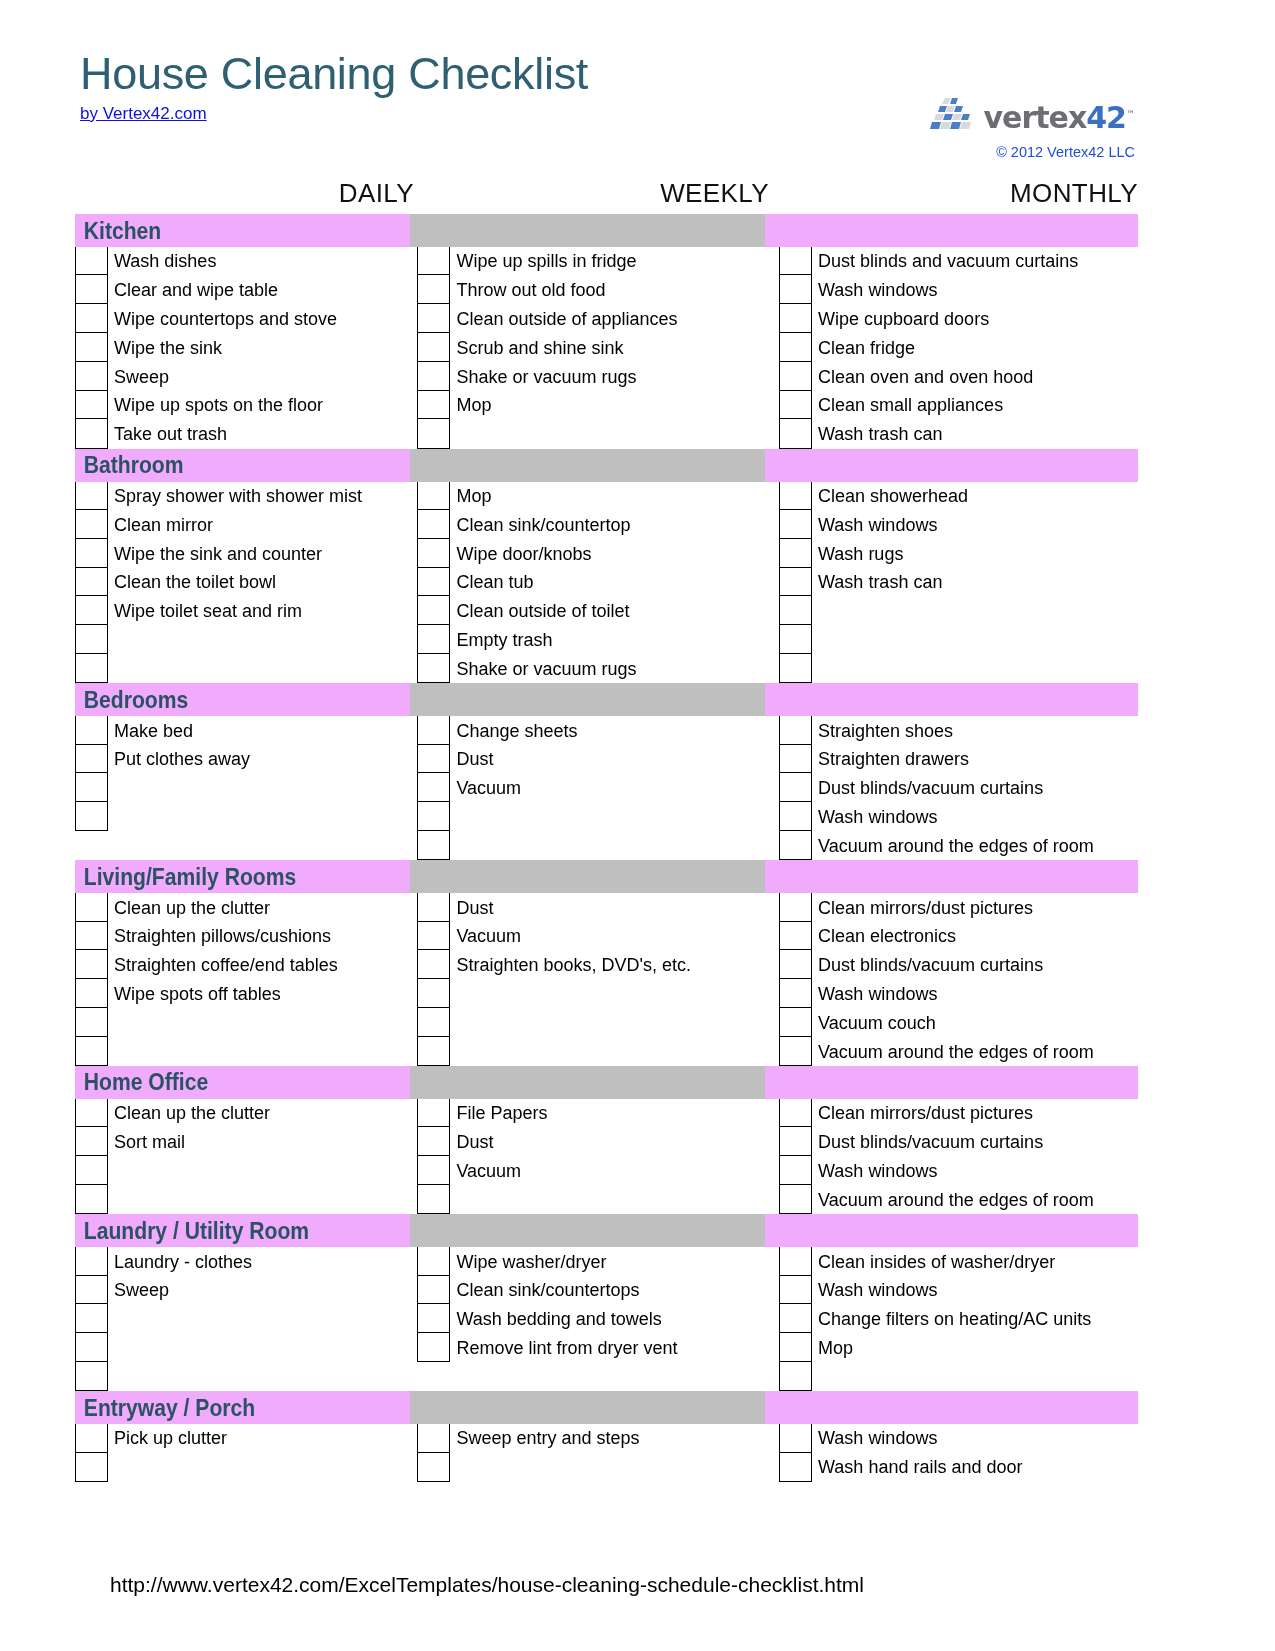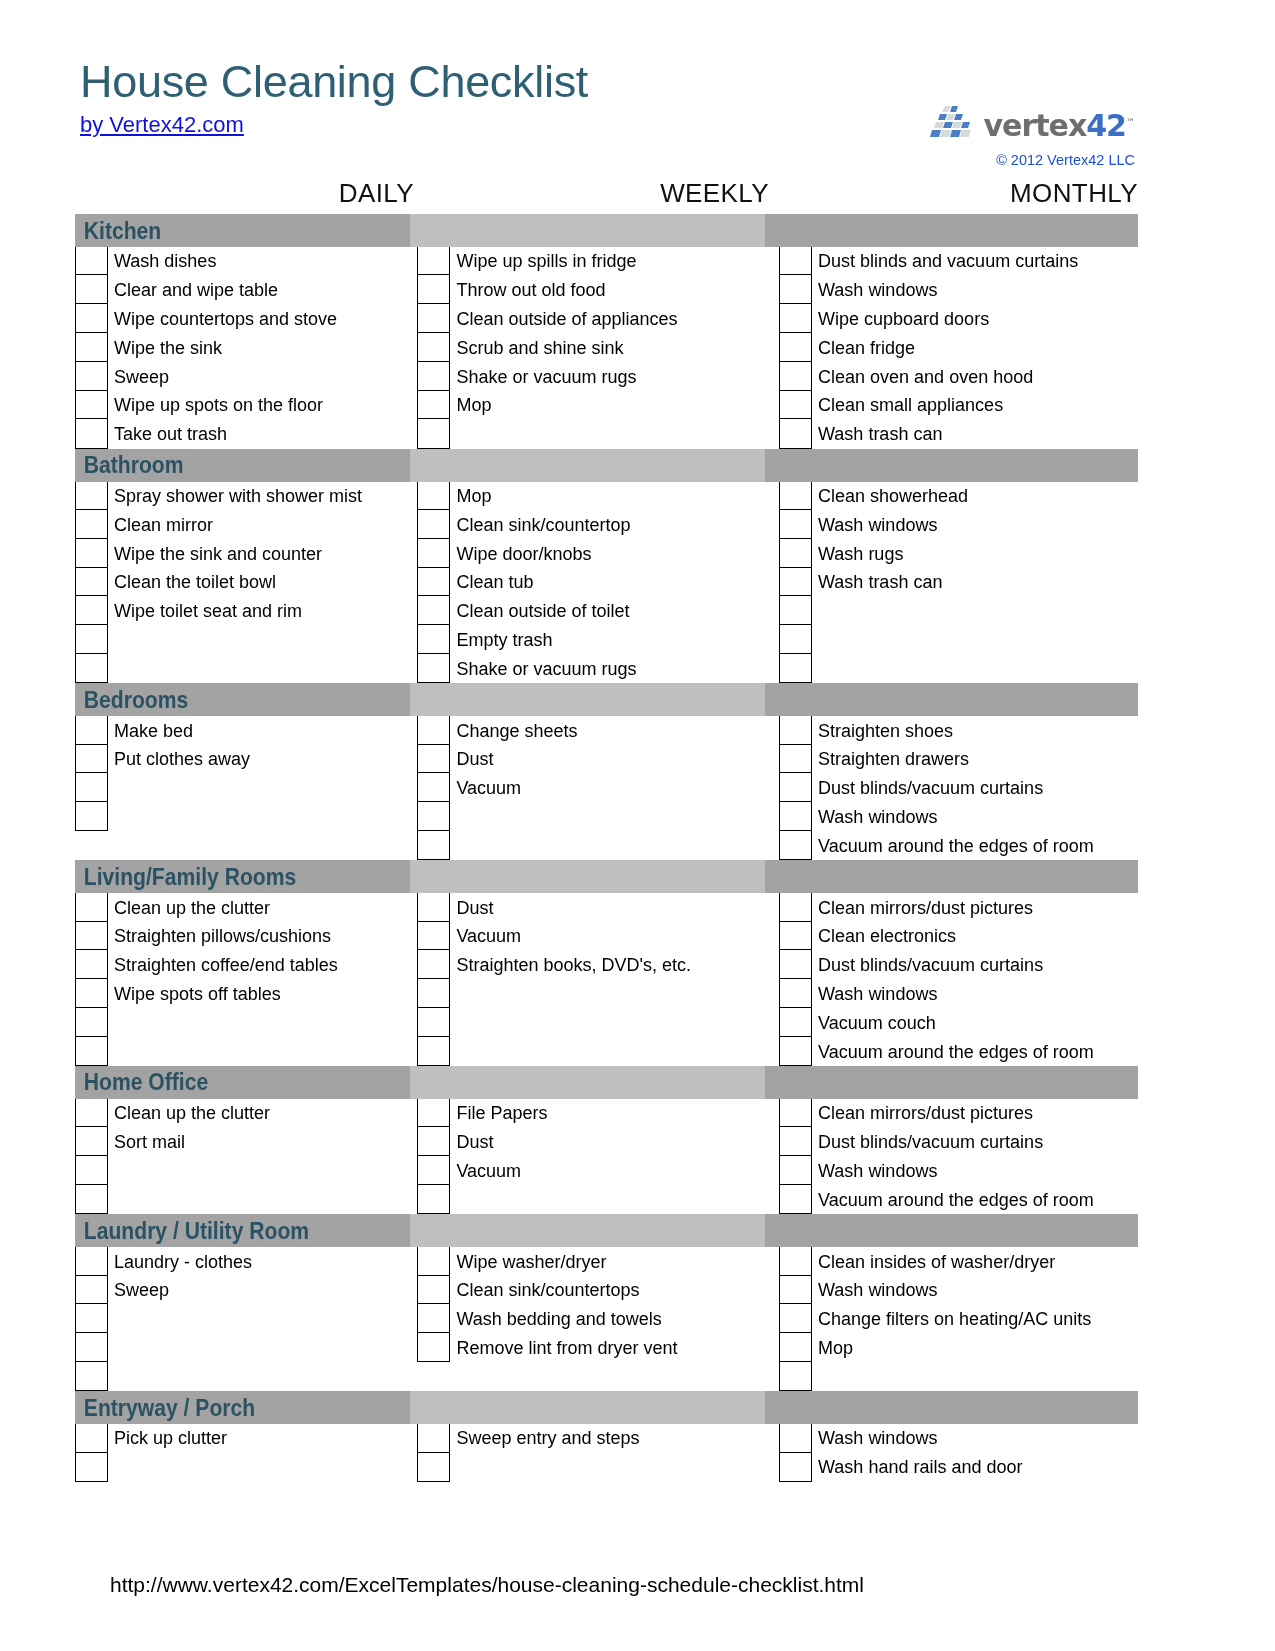--- a/index.html
+++ b/index.html
@@ -11,34 +11,34 @@
     font-family: "Liberation Sans", sans-serif;
     position: relative;
     overflow: hidden;
   }
 
   .page { position: relative; width: 1275px; height: 1651px; }
 
   
   .header {
     position: absolute;
-    left: 80px; top: 56px;
+    left: 80px; top: 48px;
     width: 1055px; height: 95px;
   }
   .title {
     color: #2e5f73;
     font-size: 45px;
     font-weight: normal;
     line-height: 52px;
     letter-spacing: -0.3px;
     white-space: nowrap;
   }
   .byline {
     margin-top: 4px;
-    font-size: 22px;
+    font-size: 17px;
     color: #1111dd;
     text-decoration: underline;
     display: inline-block;
     cursor: pointer;
   }
 
   .brand {
     position: absolute;
     right: 0; top: 12px;
     text-align: right;
@@ -85,21 +85,21 @@
     position: absolute;
     left: 75px; top: 214px;
     width: 1063px;
   }
 
   .section { width: 100%; }
 
   .sec-header {
     position: relative;
     height: 33px;
-    background: #a3a3a3;
+    background: #f0abfc;
     display: flex;
     align-items: center;
   }
   .sec-header .gray-band {
     position: absolute;
     left: 335px;
     width: 355px;
     top: 0; bottom: 0;
     background: #bfbfbf;
   }

